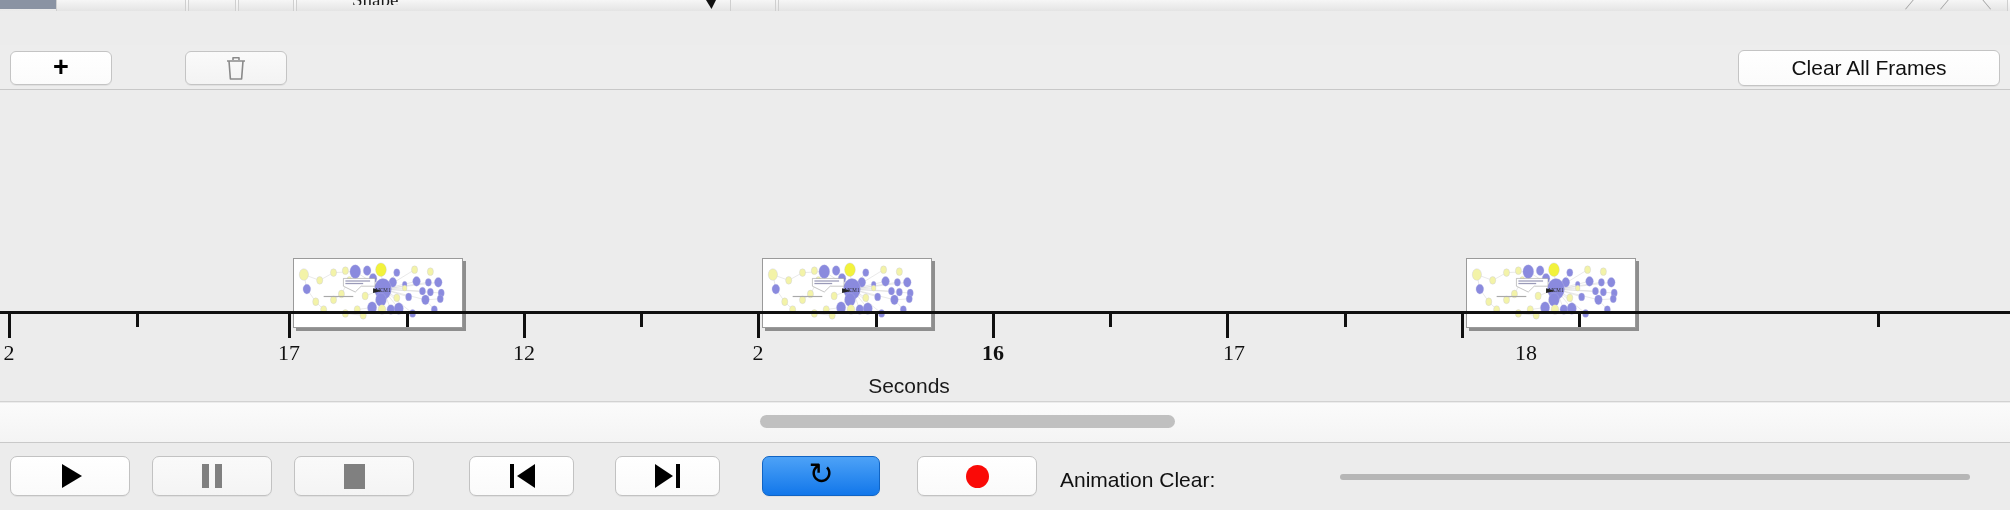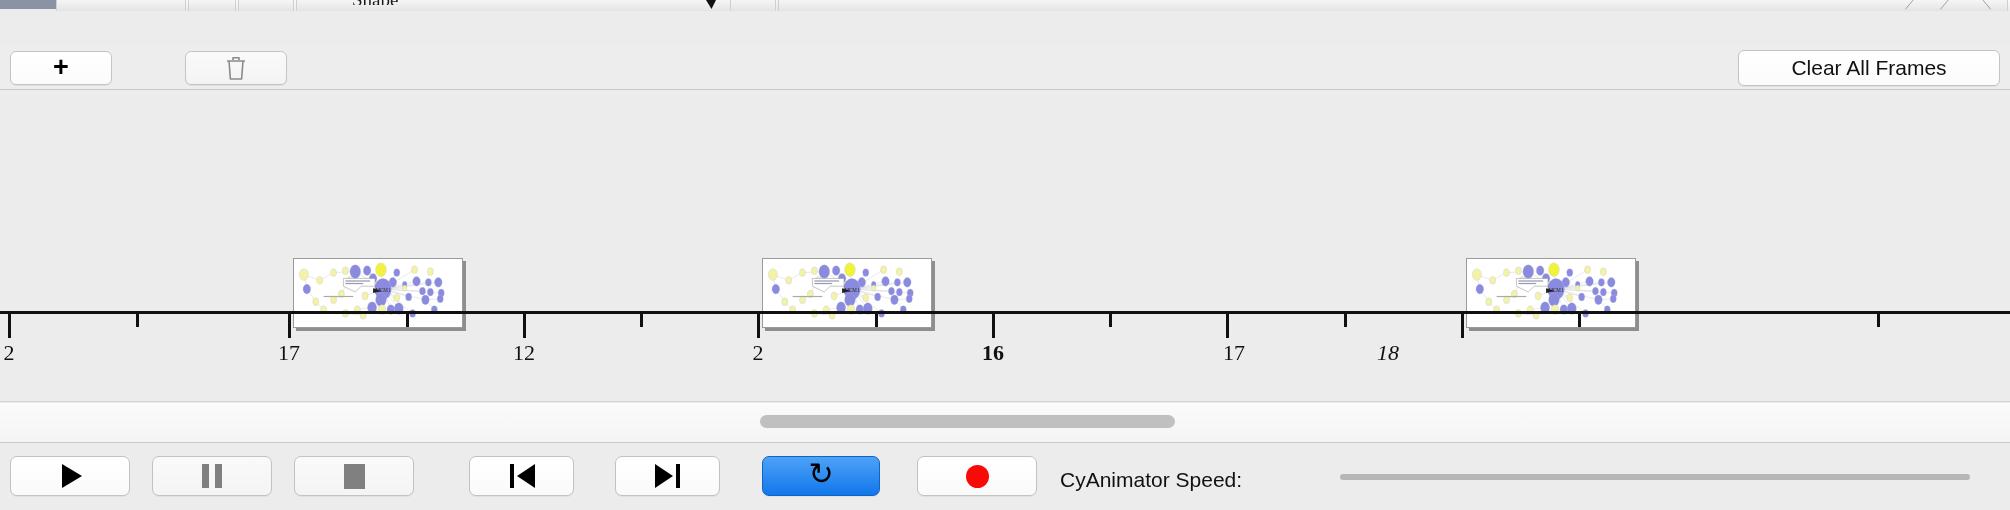--- a/index.html
+++ b/index.html
@@ -536,22 +536,23 @@
         <div class="tick minor" style="left: 1578px;"></div>
         <div class="tick minor" style="left: 1877px;"></div>
       </div>
     <div id="ticklabels-host">
         <div class="tick-label" style="left: 9px;">2</div>
         <div class="tick-label" style="left: 289px;">17</div>
         <div class="tick-label" style="left: 524px;">12</div>
         <div class="tick-label" style="left: 758px;">2</div>
         <div class="tick-label" style="left: 993px; font-weight: bold;">16</div>
         <div class="tick-label" style="left: 1234px;">17</div>
-        <div class="tick-label" style="left: 1388px; font-style: italic;">18</div>
+        <div class="tick-label" style="left: 1526px;">18</div>
       </div>
+    <div class="axis-title">Seconds</div>
   </div>
 
   <div class="hscroll">
     <div class="hscroll-thumb" id="hthumb" style="left: 760px; width: 415px;"></div>
   </div>
 
   <div class="playerbar">
     <div class="pbtn pb-play">
       <span class="g-play"></span>
     </div>
@@ -576,19 +577,19 @@
           <span class="bar"></span>
       </span>
     </div>
     <div class="pbtn pb-loop active">
       <span class="g-loop">↻</span>
     </div>
     <div class="pbtn pb-rec">
       <span class="g-rec"></span>
     </div>
 
-    <div class="speed-label">CyAnimator Speed:</div>
+    <div class="speed-label">Animation Clear:</div>
     <div class="slider-track">
       
     </div>
   </div>
 
 </div>
 
 </body></html>

